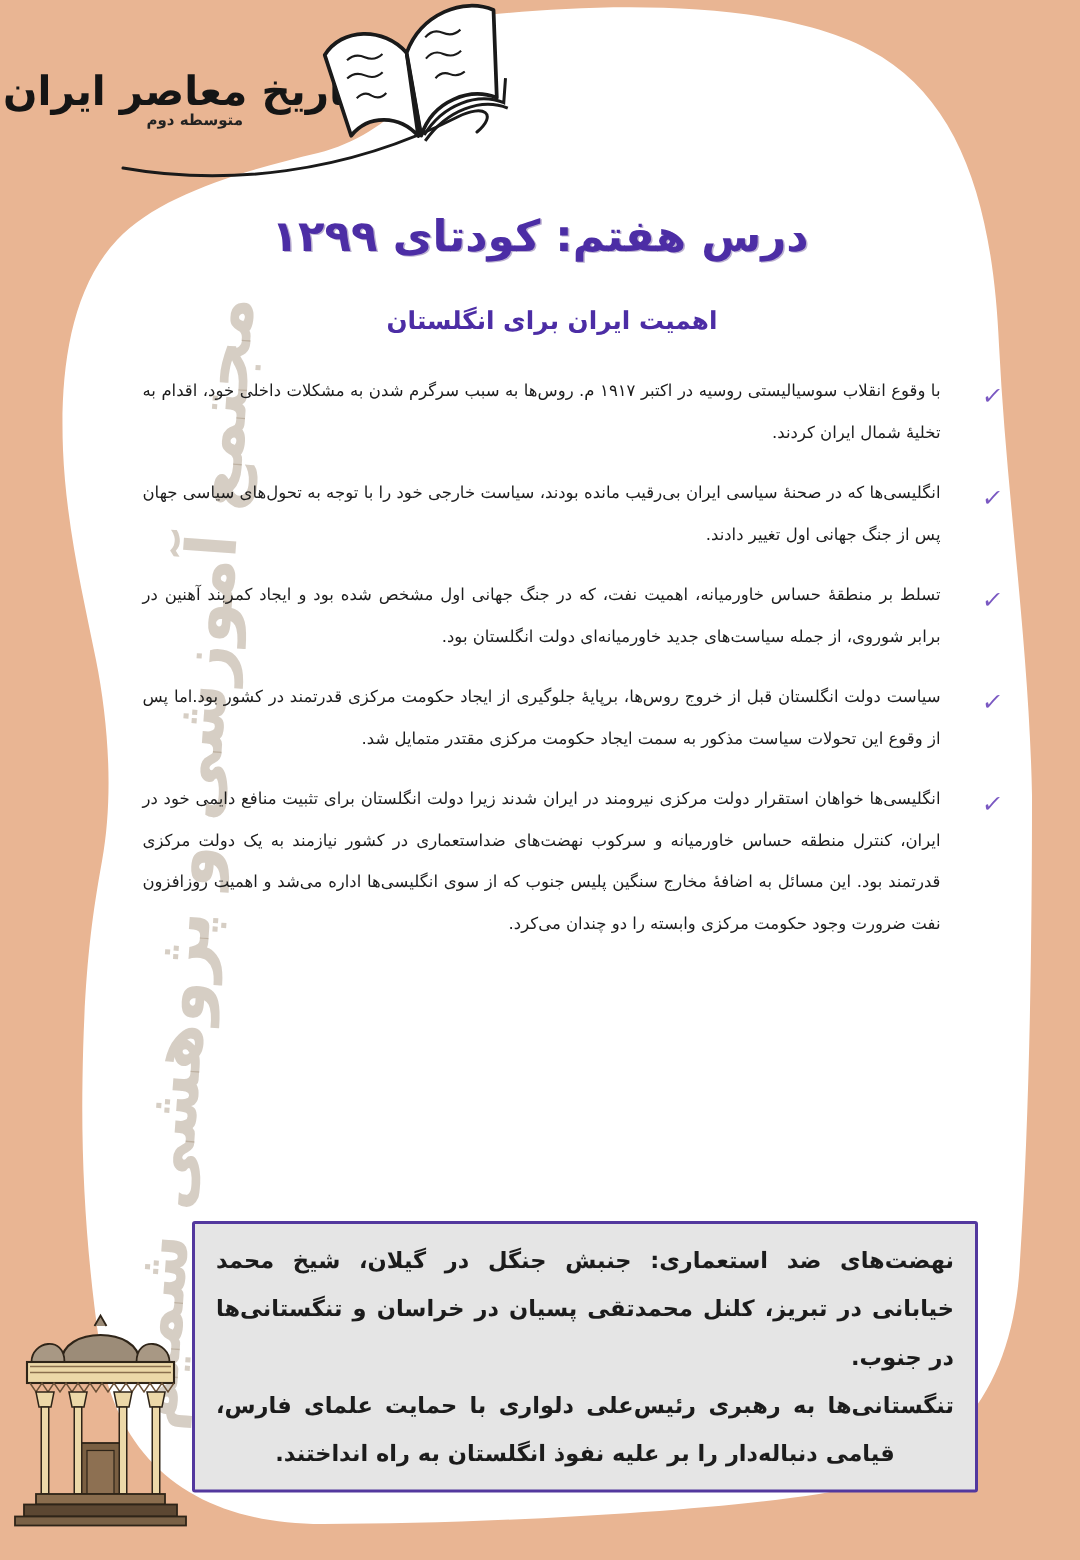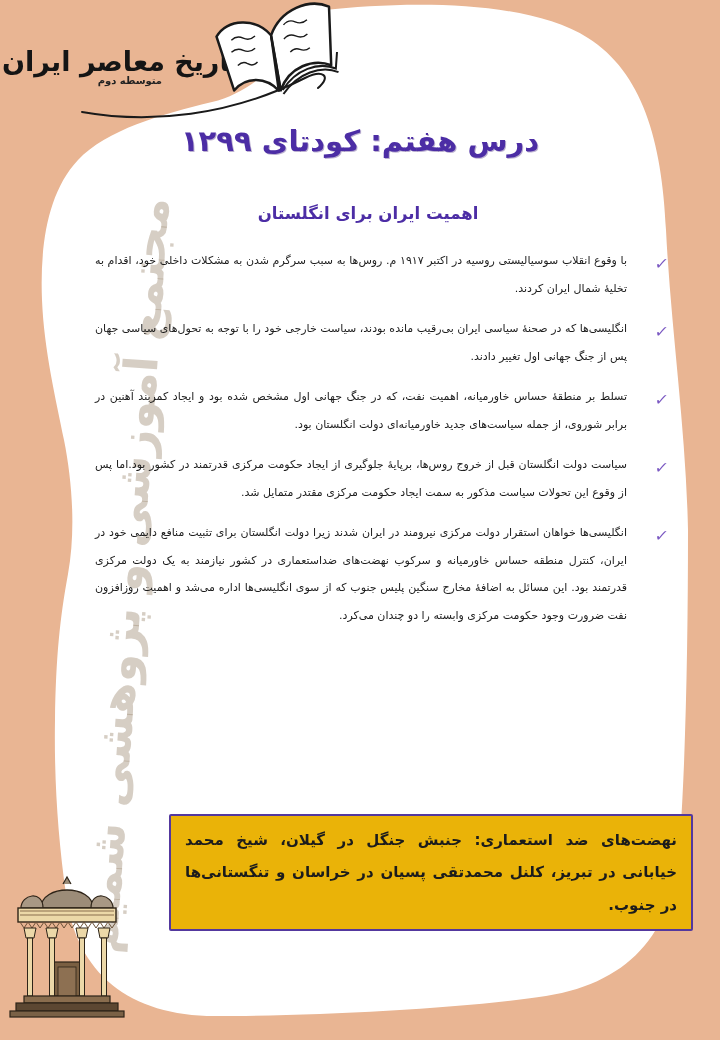--- a/index.html
+++ b/index.html
@@ -8,34 +8,34 @@
   svg{display:block;}
   .blob-layer{position:absolute;left:0;top:0;width:720px;height:1040px;z-index:0;}
   .watermark{position:absolute;left:-168px;top:470px;width:600px;z-index:1;
     transform:rotate(-86deg);text-align:center;direction:rtl;
     font-size:46px;font-weight:bold;color:rgba(158,138,115,0.42);white-space:nowrap;}
   .logo{position:absolute;left:2px;top:46px;z-index:3;direction:rtl;text-align:left;}
   .logo-title{font-size:27px;font-weight:bold;color:#151515;letter-spacing:-1px;white-space:nowrap;}
   .logo-sub{font-size:10px;font-weight:bold;color:#222;margin:-2px 0 0 0;padding-left:18px;text-align:center;}
   .book-wrap{position:absolute;left:213px;top:2px;z-index:3;}
   .swoosh-wrap{position:absolute;left:80px;top:50px;z-index:2;}
-  .page-title{position:absolute;left:0;right:0;top:124px;z-index:2;text-align:center;
+  .page-title{position:absolute;left:0;right:0;top:140px;z-index:2;text-align:center;
     font-size:29px;font-weight:bold;color:#4c2da5;
     text-shadow:1px 1px 0 rgba(60,30,120,0.35);}
   .page-subtitle{position:absolute;left:0;right:0;top:204px;z-index:2;text-align:center;
     font-size:16.5px;font-weight:bold;color:#4c2da5;padding-left:16px;}
   .bullets{position:absolute;left:84px;top:236px;width:554px;z-index:2;direction:rtl;}
   .bullet{position:relative;margin-bottom:13px;}
   .bullet p{margin:11px;font-size:11px;line-height:2.5;color:#1c1c1c;
     text-align:justify;}
   .check{position:absolute;right:-30px;top:7px;color:#7a58c2;font-size:16px;
     font-weight:bold;transform:skewX(-10deg);}
   .note-box{position:absolute;left:128px;top:814px;width:524px;z-index:2;
     box-sizing:border-box;border:2.5px solid #53389e;border-radius:2px;
-    background:#eab308;padding:8px 14px;direction:rtl;margin-left:41px;}
+    background:#e5e5e5;padding:8px 14px;direction:rtl;}
   .note-box p{margin:0;font-size:15px;font-weight:bold;line-height:2.15;color:#1c1c1c;
     text-align:justify;}
   .note-box p.centered-last{text-align:justify;text-align-last:center;}
   .pavilion-wrap{position:absolute;left:8px;top:870px;z-index:3;}
 </style>
 </head>
 <body>
 
 <svg class="blob-layer" viewBox="0 0 720 1040" xmlns="http://www.w3.org/2000/svg">
   <path fill="#ffffff" d="
@@ -109,20 +109,21 @@
     <p>سیاست دولت انگلستان قبل از خروج روس‌ها، برپایهٔ جلوگیری از ایجاد حکومت مرکزی قدرتمند در کشور بود.اما پس از وقوع این تحولات سیاست مذکور به سمت ایجاد حکومت مرکزی مقتدر متمایل شد.</p>
   </div>
   <div class="bullet">
     <span class="check">✓</span>
     <p>انگلیسی‌ها خواهان استقرار دولت مرکزی نیرومند در ایران شدند زیرا دولت انگلستان برای تثبیت منافع دایمی خود در ایران، کنترل منطقه حساس خاورمیانه و سرکوب نهضت‌های ضداستعماری در کشور نیازمند به یک دولت مرکزی قدرتمند بود. این مسائل به اضافهٔ مخارج سنگین پلیس جنوب که از سوی انگلیسی‌ها اداره می‌شد و اهمیت روزافزون نفت ضرورت وجود حکومت مرکزی وابسته را دو چندان می‌کرد.</p>
   </div>
 </div>
 
 <div class="note-box">
   <p>نهضت‌های ضد استعماری: جنبش جنگل در گیلان، شیخ محمد خیابانی در تبریز، کلنل محمدتقی پسیان در خراسان و تنگستانی‌ها در جنوب.</p>
+  <p class="centered-last">تنگستانی‌ها به رهبری رئیس‌علی دلواری با حمایت علمای فارس، قیامی دنباله‌دار را بر علیه نفوذ انگلستان به راه انداختند.</p>
 </div>
 
 <div class="pavilion-wrap">
   <svg width="118" height="148" viewBox="0 0 118 148">
 
     <path d="M33 38 C 33 14 85 14 85 38 Z" fill="#9c8c78" stroke="#2e2418" stroke-width="1.4"></path>
     <path d="M13 38 C 13 24 35 20 35 38 Z" fill="#a89884" stroke="#2e2418" stroke-width="1.2"></path>
     <path d="M83 38 C 83 20 105 24 105 38 Z" fill="#a89884" stroke="#2e2418" stroke-width="1.2"></path>
     <path d="M55 14 l4 -7 l4 7" fill="#9c8c78" stroke="#2e2418" stroke-width="1.2"></path>
 

